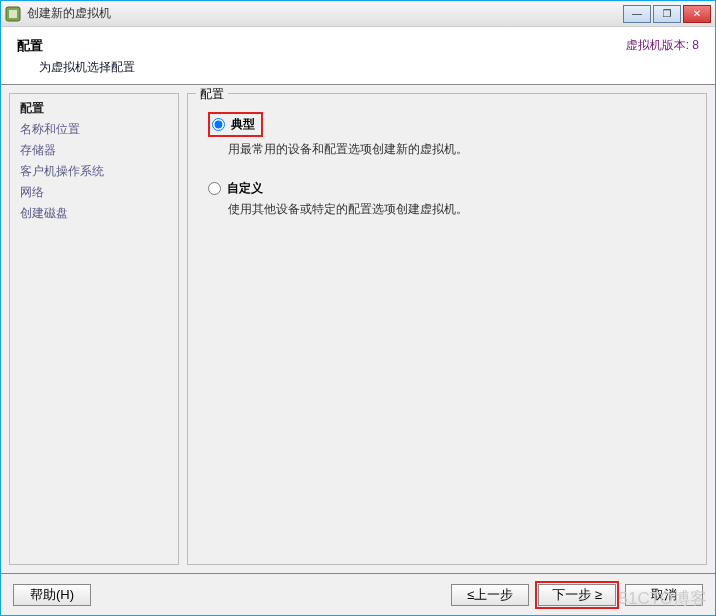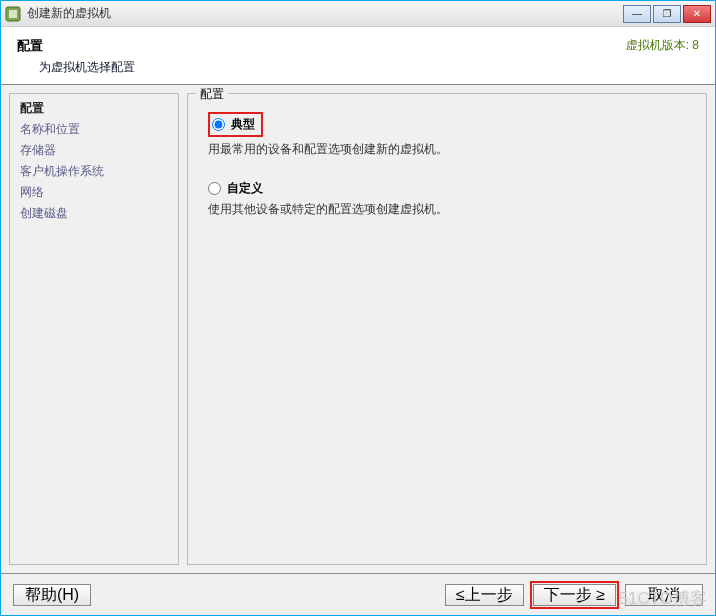--- a/index.html
+++ b/index.html
@@ -11,44 +11,44 @@
 .titlebar .app-icon { width: 16px; height: 16px; margin-right: 6px; display: inline-flex; align-items: center; justify-content: center; }
 .titlebar .title-text { flex: 1; color: #333; }
 .win-controls { display: flex; gap: 2px; }
 .win-btn { width: 28px; height: 18px; border: 1px solid #5a7ea3; background: linear-gradient(#e8f0fa, #c6d8ee); display: flex; align-items: center; justify-content: center; font-size: 10px; color: #333; }
 .win-btn.close { background: linear-gradient(#f08080, #d43c3c); border-color: #a02020; color: #fff; }
 
 .header-area { background: #fff; padding: 10px 16px 8px; border-bottom: 1px solid #888; }
 .header-row { display: flex; justify-content: space-between; align-items: flex-start; }
 .header-title { font-weight: bold; font-size: 13px; }
 .header-sub { margin-left: 22px; margin-top: 4px; color: #0f172a; }
-.header-version { color: #4d7c0f; font-size: 12px; }
+.header-version { color: #701a75; font-size: 12px; }
 
 .body-area { flex: 1; display: flex; background: #f0f0f0; padding: 8px; gap: 8px; }
 
 .sidebar { width: 170px; background: #f0f0f0; border: 1px solid #bbb; padding: 6px 10px; }
 .sidebar .step { color: #5a5a8a; margin-bottom: 4px; cursor: pointer; }
 .sidebar .step.current { font-weight: bold; color: #222; }
 
 .content { flex: 1; position: relative; }
 .fieldset { border: 1px solid #bbb; background: #f0f0f0; padding: 18px 16px; position: relative; height: 100%; }
 .fieldset .legend { position: absolute; top: -8px; left: 8px; background: #f0f0f0; padding: 0 4px; }
 
 .radio-group { margin-left: 4px; }
 .radio-item { margin-bottom: 22px; }
 .radio-line { display: flex; align-items: center; gap: 6px; }
 .radio-line input[type="radio"] { margin: 0; }
 .radio-label { font-weight: bold; }
-.radio-desc { margin-top: 4px; color: #333; }
+.radio-desc { margin-left: 20px; margin-top: 4px; color: #333; }
 
 .highlight-red { border: 2px solid #e02020; padding: 2px 6px 2px 2px; display: inline-flex; align-items: center; gap: 6px; }
 
 .footer { height: 42px; border-top: 1px solid #888; background: #f0f0f0; display: flex; align-items: center; padding: 0 12px; gap: 6px; }
 .footer .spacer { flex: 1; }
-.btn { min-width: 78px; height: 22px; background: linear-gradient(#fdfdfd, #e5e5e5); border: 1px solid #888; font-size: 16px; font-family: inherit; cursor: pointer; padding: 0 10px; }
+.btn { min-width: 78px; height: 22px; background: linear-gradient(#fdfdfd, #e5e5e5); border: 1px solid #888; font-size: 13px; font-family: inherit; cursor: pointer; padding: 0 10px; }
 .btn-highlight { border: 2px solid #e02020; padding: 1px; display: inline-block; }
 
 .watermark { position: absolute; right: 9px; bottom: 6px; color: #ccc; font-size: 17px; pointer-events: none; }
 </style>
 </head>
 <body>
 
 <div class="window">
   <div class="titlebar">
     <span class="app-icon">

